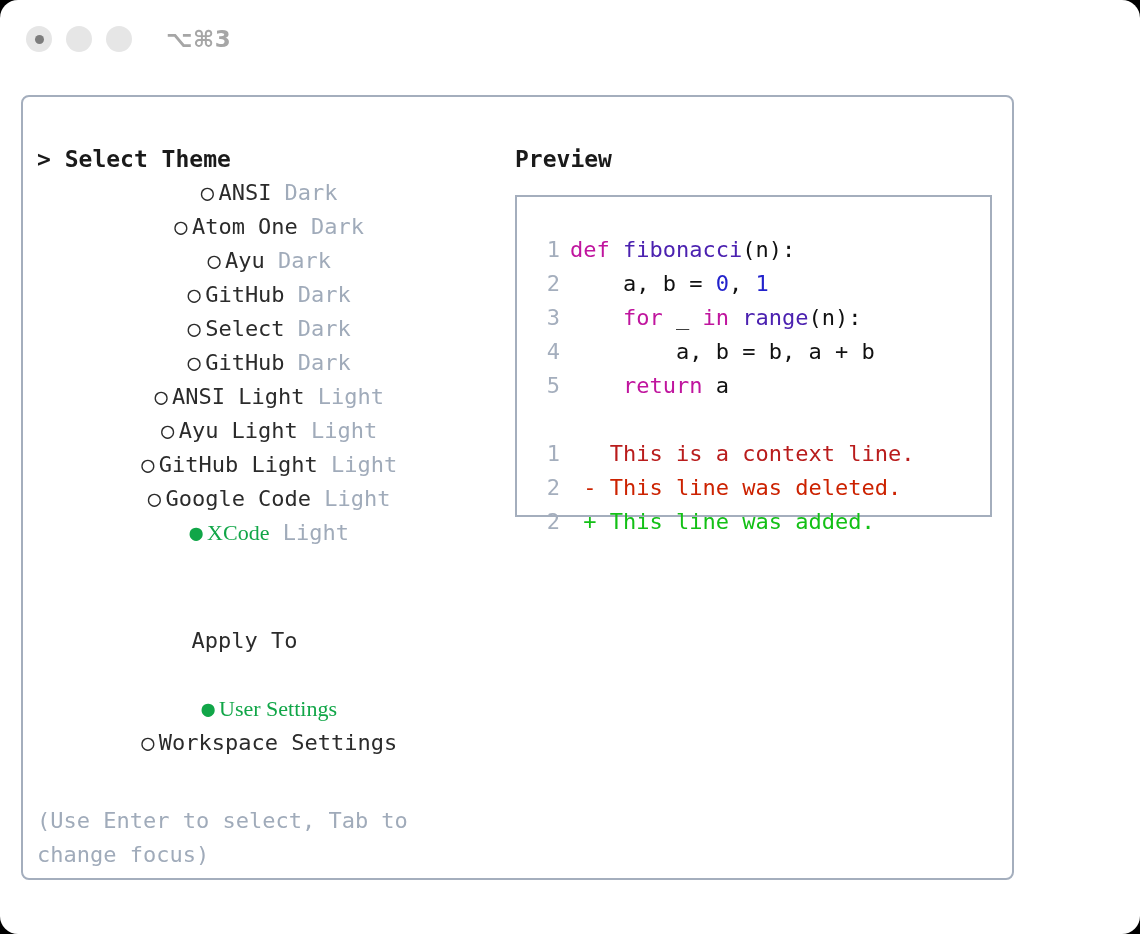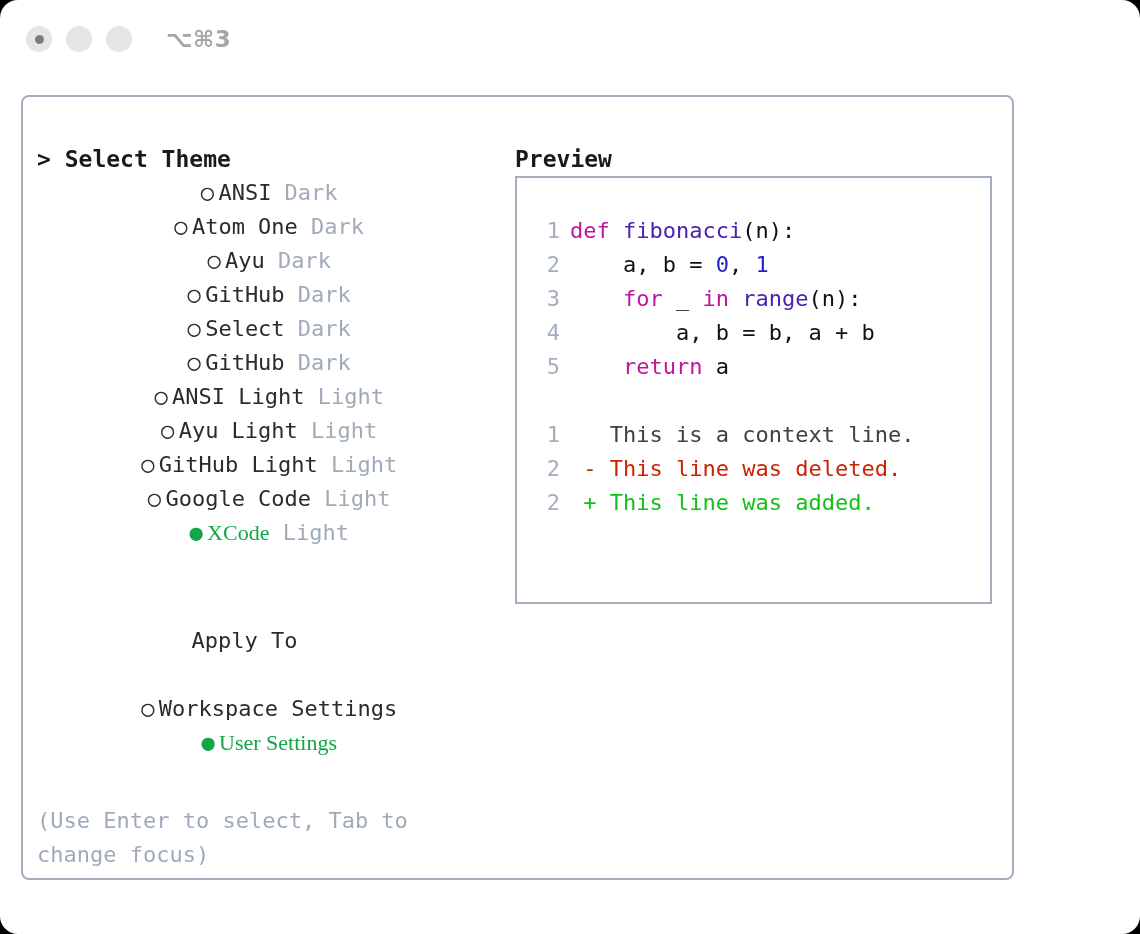--- a/index.html
+++ b/index.html
@@ -146,22 +146,23 @@
     top: 45px;
     width: 500px;
   }
   .preview-title {
     font-size: 23px;
     font-weight: bold;
     color: #1a1a1a;
     line-height: 34px;
   }
   .preview-box {
+    margin-top: 19px;
     width: 477px;
-    height: 428px;
+    height: 322px;
     border: 2px solid #a4aebd;
     box-sizing: border-box;
     background: #ffffff;
     padding: 36px 0 0 13px;
   }
   .code-line {
     font-size: 22px;
     line-height: 34px;
     white-space: pre;
     color: #111111;
@@ -170,21 +171,21 @@
     display: inline-block;
     width: 30px;
     text-align: right;
     color: #a4aebd;
     margin-right: 10px;
   }
   .kw  { color: #c0159e; }
   .fn  { color: #4b21b0; }
   .num { color: #2222cc; }
   .pl  { color: #111111; }
-  .ctx { color: #404040; }
+  .ctx { color: #b91c1c; }
   .del { color: #cc2200; }
   .add { color: #13c016; }
   .blank { height: 34px; }
 </style>
 </head>
 <body>
 
 <div class="page">
 
   <div class="titlebar">
@@ -214,22 +215,22 @@
             <div class="opt"><span class="marker">○</span><span class="label">Ayu Light</span><span class="kind"> Light</span></div>
             <div class="opt"><span class="marker">○</span><span class="label">GitHub Light</span><span class="kind"> Light</span></div>
             <div class="opt"><span class="marker">○</span><span class="label">Google Code</span><span class="kind"> Light</span></div>
             <div class="opt selected"><span class="marker on">●</span><span class="label">XCode</span><span class="kind"> Light</span></div>
           </div>
 
         <div class="apply-head">
           <span class="marker"> </span><span>Apply To</span>
         </div>
         <div id="apply-list">
+            <div class="opt selected"><span class="marker on">●</span><span class="label">User Settings</span></div>
             <div class="opt"><span class="marker">○</span><span class="label">Workspace Settings</span></div>
-            <div class="opt selected"><span class="marker on">●</span><span class="label">User Settings</span></div>
           </div>
 
         <div class="hint">(Use Enter to select, Tab to change focus)</div>
       </div>
 
       <div class="right">
         <div class="preview-title">Preview</div>
         <div class="preview-box">
           <div id="code-block">
               <div class="code-line"><span class="ln">1</span><span class="kw">def </span><span class="fn">fibonacci</span><span class="pl">(n):</span></div>

